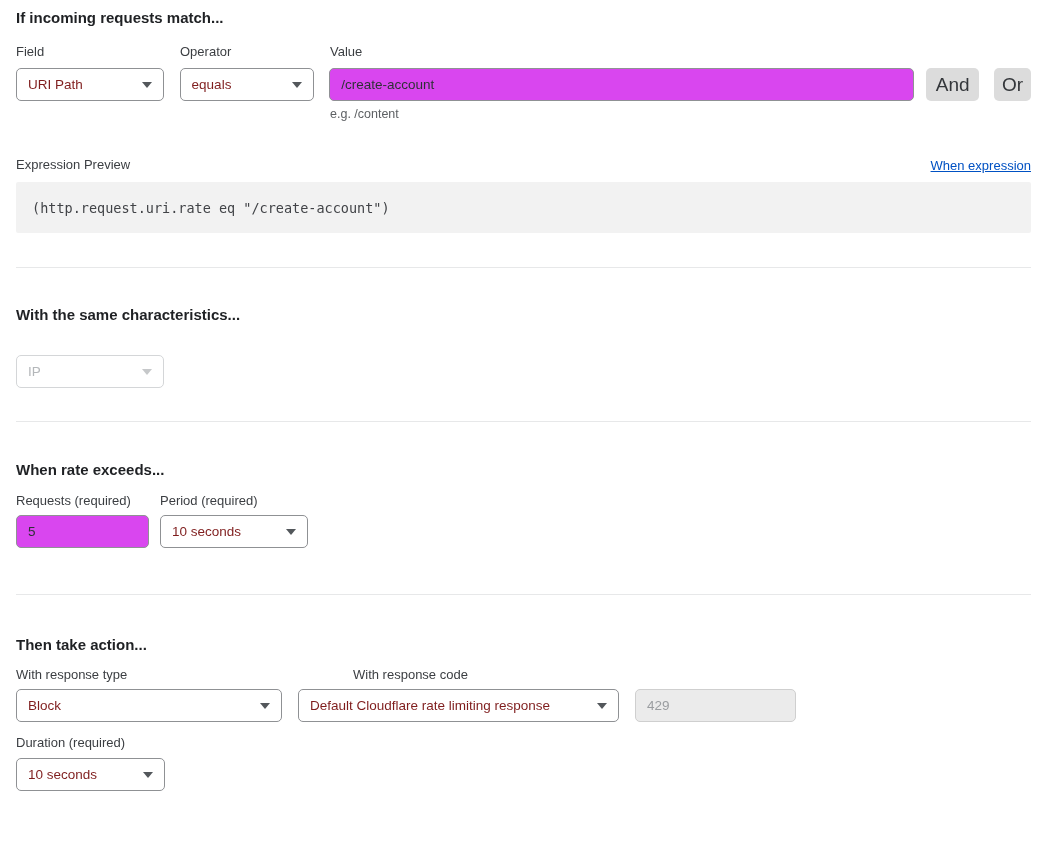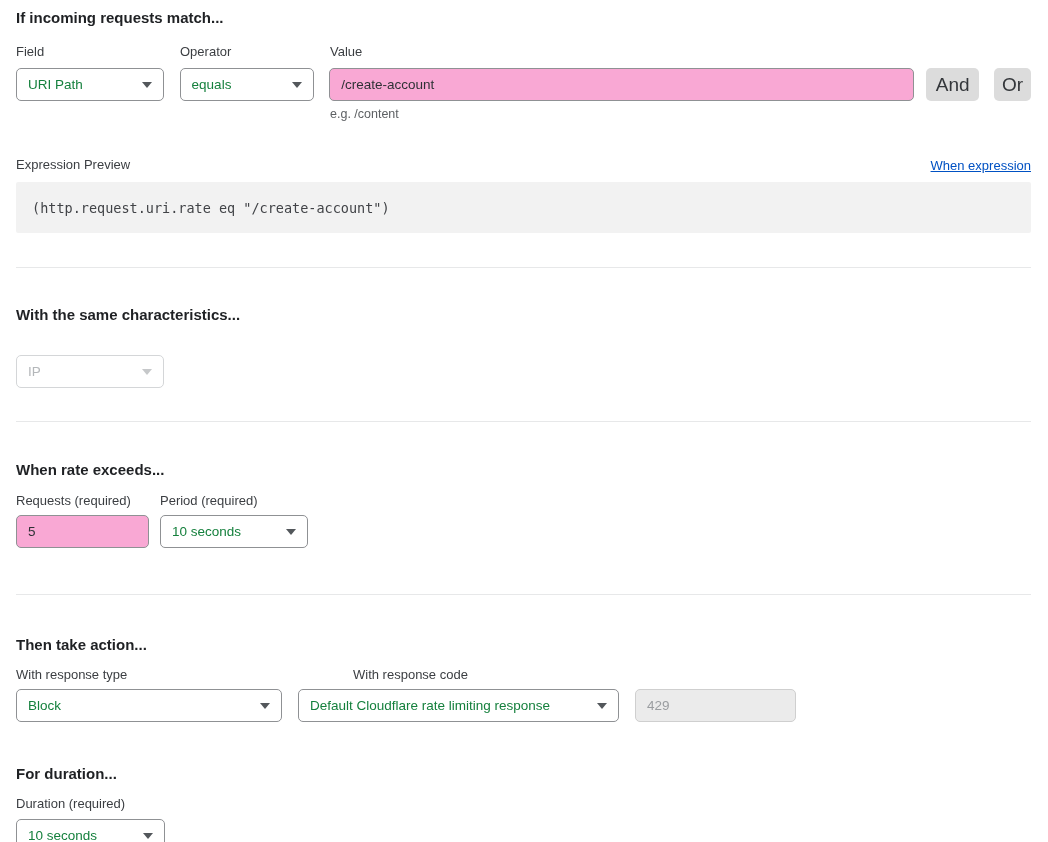--- a/index.html
+++ b/index.html
@@ -57,21 +57,21 @@
   .select {
     height: 33px;
     border: 1px solid #8f9194;
     border-radius: 5px;
     background: #ffffff;
     display: flex;
     align-items: center;
     justify-content: space-between;
     padding: 0 11px;
     font-size: 13.5px;
-    color: #15803d;
+    color: #7f1d1d;
     cursor: pointer;
   }
   .select .caret {
     width: 0; height: 0;
     border-left: 5px solid transparent;
     border-right: 5px solid transparent;
     border-top: 6px solid #53575b;
     margin-left: 8px;
     flex: none;
   }
@@ -85,21 +85,21 @@
     white-space: nowrap;
     overflow: hidden;
     text-overflow: ellipsis;
   }
 
   .text-input {
     height: 33px;
     width: 100%;
     border: 1px solid #8f9194;
     border-radius: 5px;
-    background: #f9a8d4;
+    background: #d946ef;
     padding: 0 11px;
     font-family: "Liberation Sans", sans-serif;
     font-size: 13.5px;
     color: #2e3135;
     outline: none;
   }
   .text-input:disabled,
   .text-input.disabled {
     background: #ebebeb;
     border-color: #cfcfcf;
@@ -272,21 +272,20 @@
         <span class="caret"></span>
       </div>
 
       <div class="w-respcode">
         <input type="text" class="text-input disabled" disabled="" value="429" style="">
       </div>
     </div>
   </section>
 
   <section>
-    <h2 class="section-heading heading-5">For duration...</h2>
 
     <span class="field-label label-5">Duration (required)</span>
 
     <div class="select w-duration control-5">
       <span class="select-value">10 seconds</span>
       <span class="caret"></span>
     </div>
   </section>
 
 </div>

